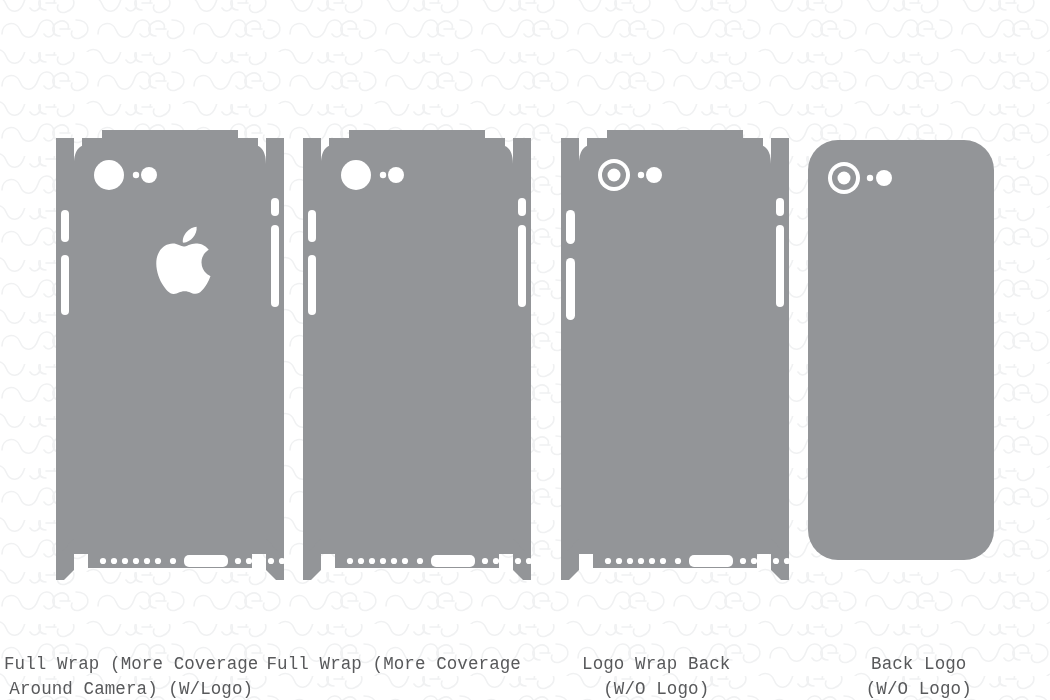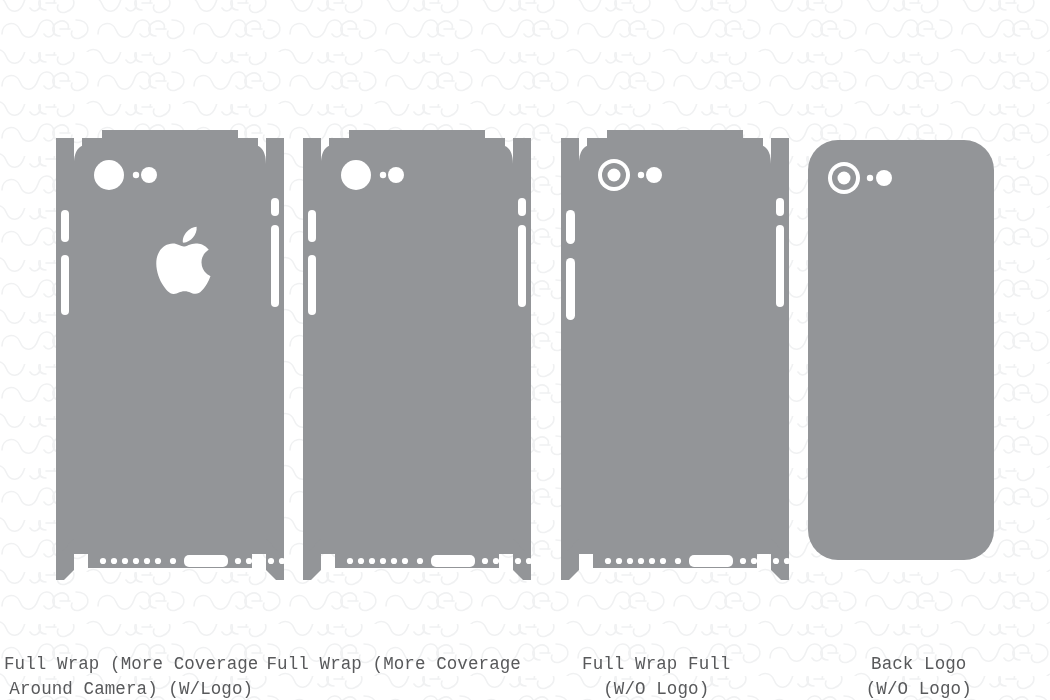--- a/index.html
+++ b/index.html
@@ -229,20 +229,20 @@
 
 <div class="label-row">
   <div class="label-cell">
     <span class="l1">Full Wrap (More Coverage</span>
     <span class="l2">Around Camera) (W/Logo)</span>
   </div>
   <div class="label-cell">
     <span class="l1">Full Wrap (More Coverage</span>
   </div>
   <div class="label-cell">
-    <span class="l1">Full Wrap Full</span>
+    <span class="l1">Logo Wrap Back</span>
     <span class="l2">(W/O Logo)</span>
   </div>
   <div class="label-cell">
     <span class="l1">Back Logo</span>
     <span class="l2">(W/O Logo)</span>
   </div>
 </div>
 
 </body></html>

